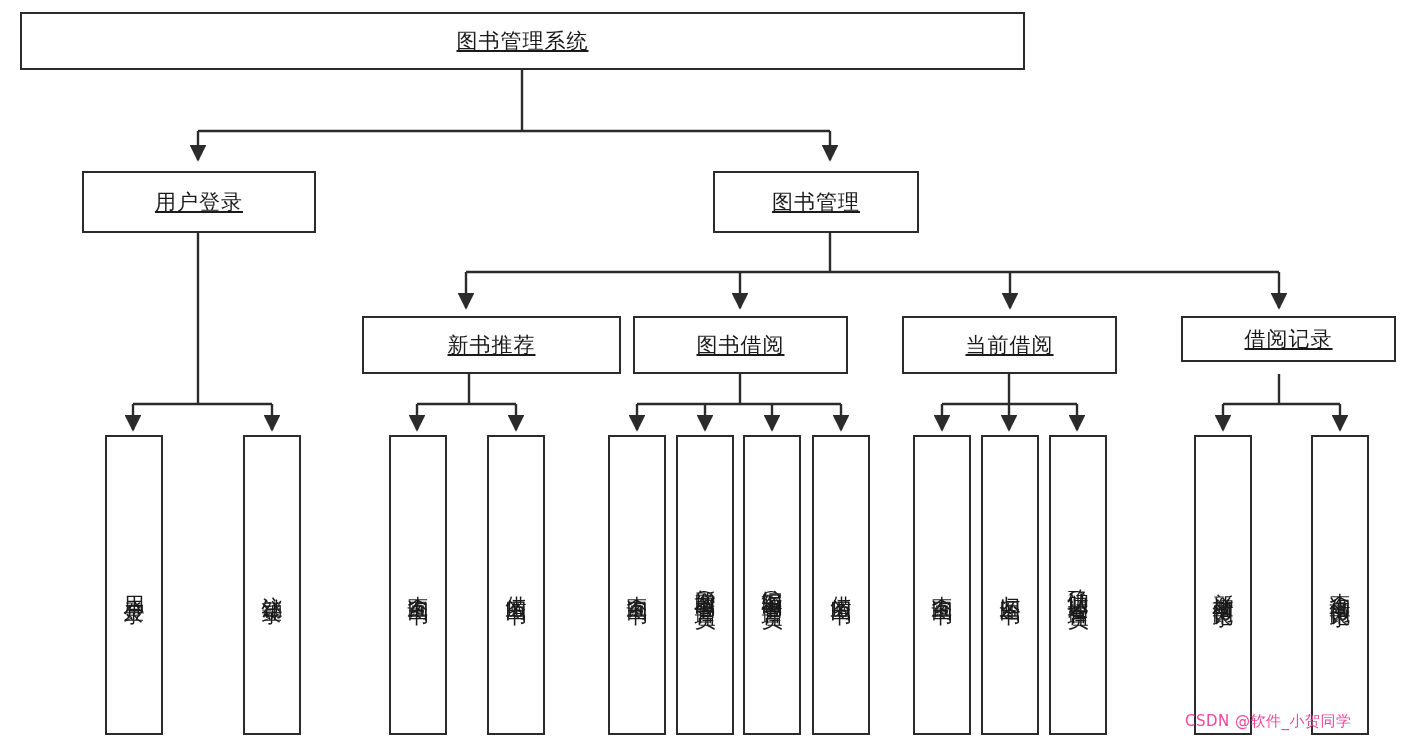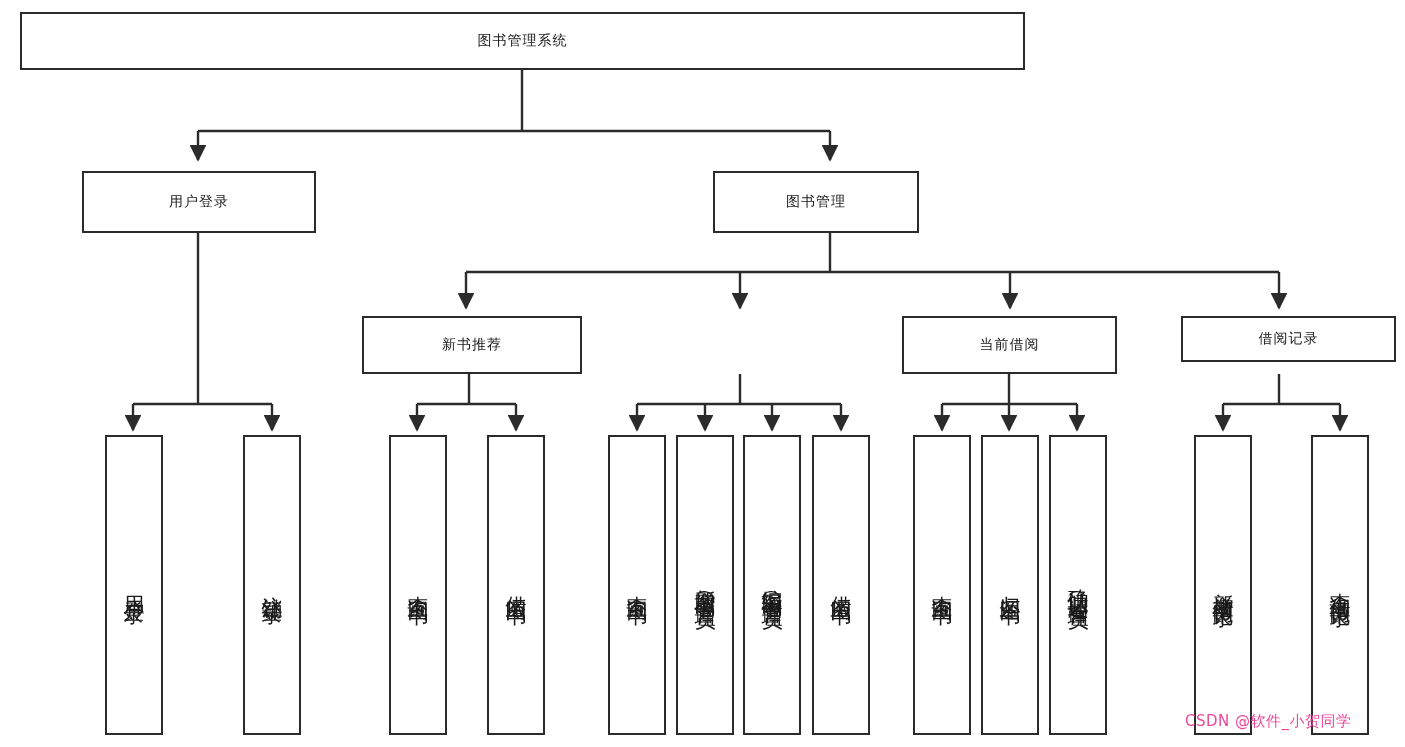--- a/index.html
+++ b/index.html
@@ -21,22 +21,23 @@
     position: absolute;
     box-sizing: border-box;
     border: 2px solid #2b2b2b;
     background: #ffffff;
     display: flex;
     align-items: center;
     justify-content: center;
     color: #1a1a1a;
   }
   .node.h {
-    font-size: 14px;
+    font-size: 21px;
     letter-spacing: 1px;
+    text-decoration: underline;
   }
   .node.v {
     writing-mode: vertical-rl;
     text-orientation: upright;
     font-size: 21px;
     letter-spacing: 3px;
     line-height: 1.05;
     padding: 4px 0;
   }
   .node.v .lbl {
@@ -122,24 +123,27 @@
   </div>
 
   <div class="node h" style="left:82px; top:171px; width:234px; height:62px;">
     <span class="lbl">用户登录</span>
   </div>
 
   <div class="node h" style="left:713px; top:171px; width:206px; height:62px;">
     <span class="lbl">图书管理</span>
   </div>
 
-  <div class="node h" style="left:362px; top:316px; width:220px; height:58px;">
+  <div class="node h" style="left:362px; top:316px; width:259px; height:58px;">
     <span class="lbl">新书推荐</span>
   </div>
 
+  <div class="node h" style="left:633px; top:316px; width:215px; height:58px;">
+    <span class="lbl">图书借阅</span>
+  </div>
 
   <div class="node h" style="left:902px; top:316px; width:215px; height:58px;justify-content:center;">
     <span class="lbl">当前借阅</span>
   </div>
 
   <div class="node h" style="left:1171px; top:316px; width:215px; height:46px;margin-left:10px;">
     <span class="lbl">借阅记录</span>
   </div>
 
   <div class="node v" style="left:105px; top:435px; width:58px; height:300px;">

